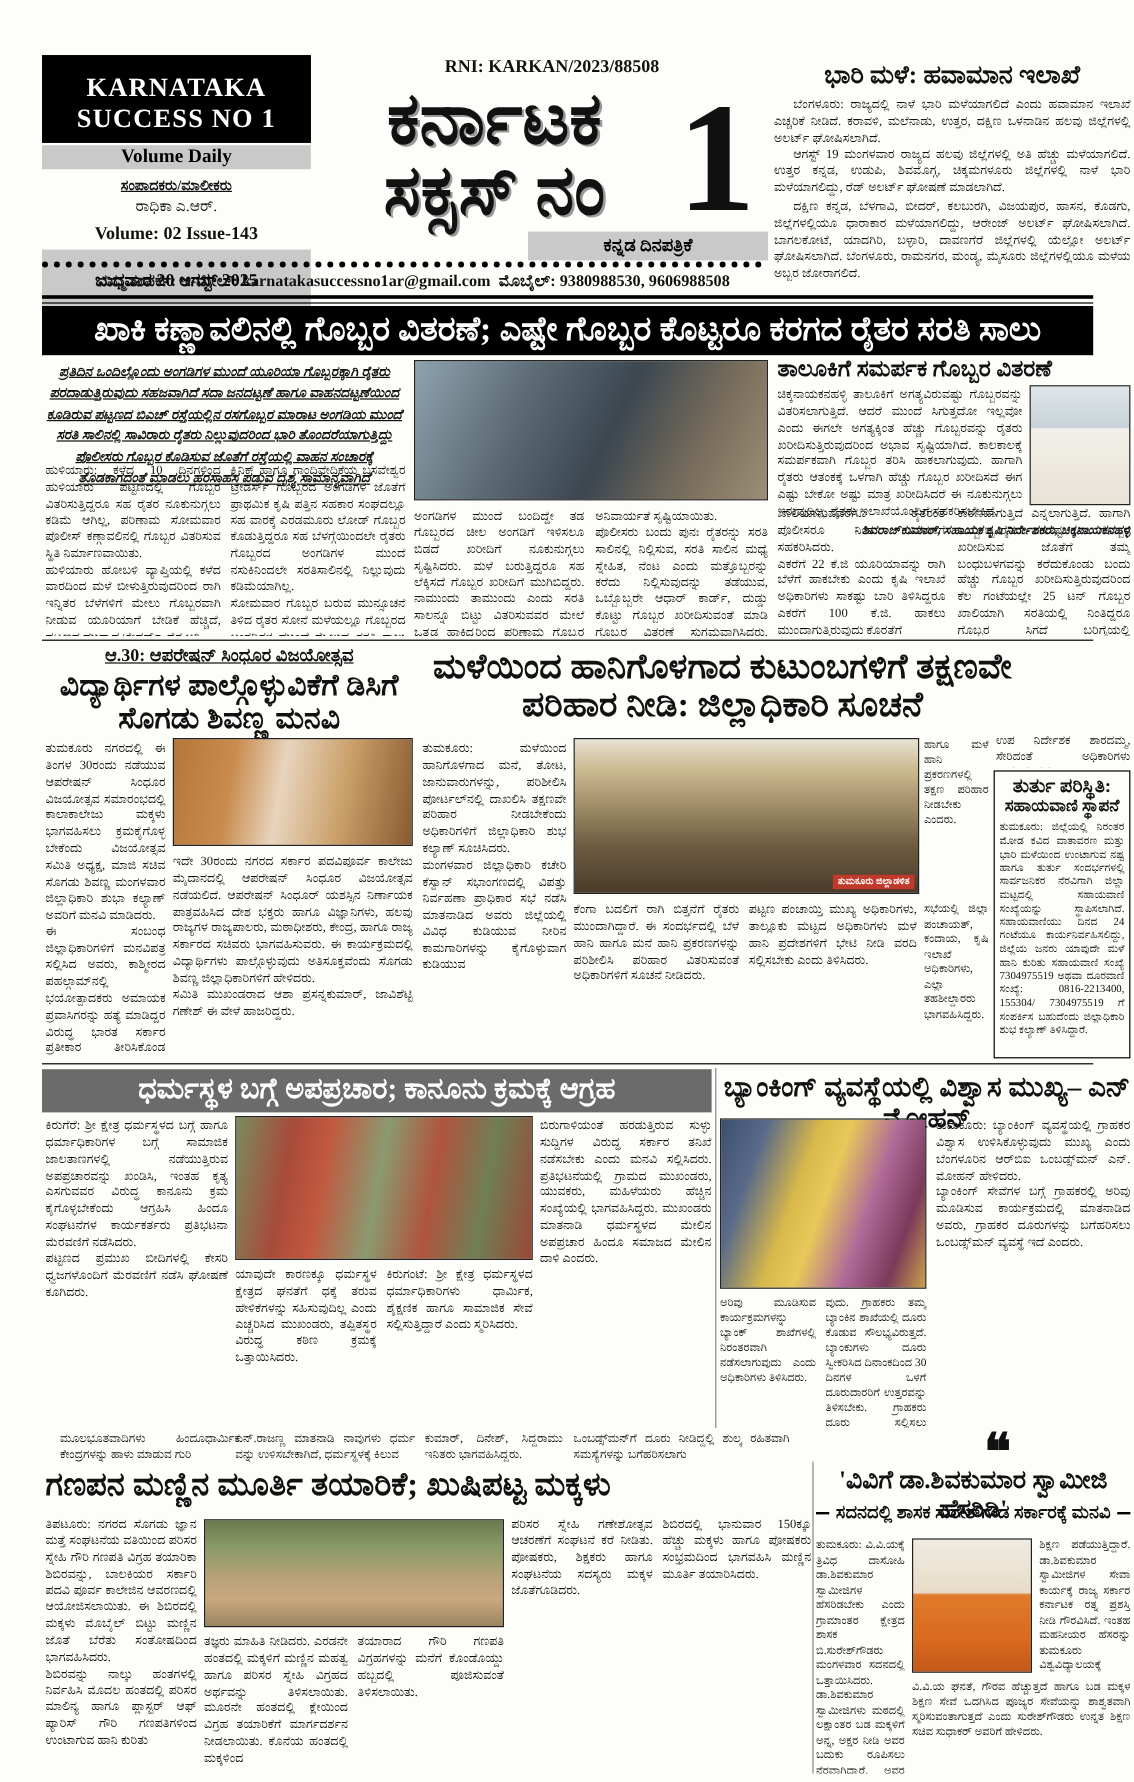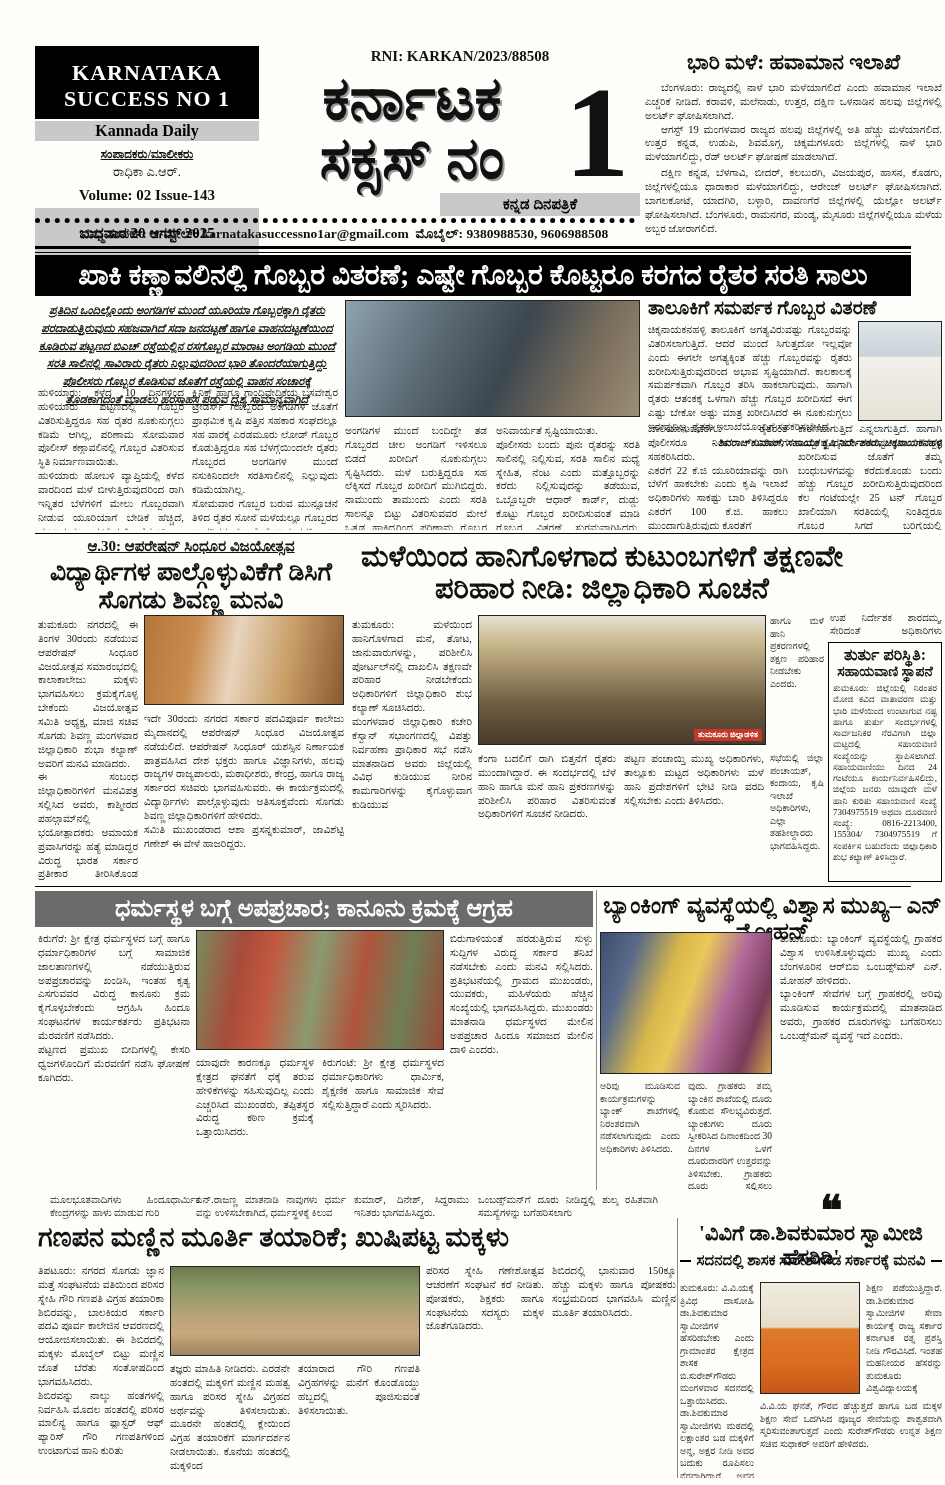--- a/index.html
+++ b/index.html
@@ -28,21 +28,21 @@
 </head>
 <body>
 
 <div id="page">
 
   <div class="abs" style="left:35px;top:46px;width:224px;">
     <div class="black-box ctr" style="padding:12px 0 5px;border:2px solid #000;">
       <div class="bold" style="font-size:22px;letter-spacing:1px;">KARNATAKA</div>
       <div class="bold" style="font-size:22px;letter-spacing:1px;">SUCCESS NO 1</div>
     </div>
-    <div class="gray-bar ctr bold" style="font-size:16px;margin-top:2px;padding:1px 0;">Kannada Daily</div>
+    <div class="gray-bar ctr bold" style="font-size:16px;margin-top:2px;padding:1px 0;">Volume Daily</div>
     <div class="ctr bold" style="font-size:12px;margin-top:6px;text-decoration:underline;">ಸಂಪಾದಕರು/ಮಾಲೀಕರು</div>
     <div class="ctr" style="font-size:13px;margin-top:2px;">ರಾಧಿಕಾ ಎ.ಆರ್.</div>
     <div class="ctr bold" style="font-size:15px;margin-top:7px;">Volume: 02  Issue-143</div>
     <div class="gray-bar ctr bold" style="font-size:15px;margin-top:4px;padding:17px 0;">ಬುಧವಾರ 20 ಆಗಸ್ಟ್ 2025</div>
     <div class="ctr bold" style="font-size:15px;margin-top:8px;">Price:  2.00 Rs.   Pages- 2</div>
   </div>
 
   <div class="abs ctr bold" style="left:330px;top:48px;width:260px;font-size:15px;">RNI: KARKAN/2023/88508</div>
 
   <div class="abs" style="left:262px;top:66px;width:300px;">

